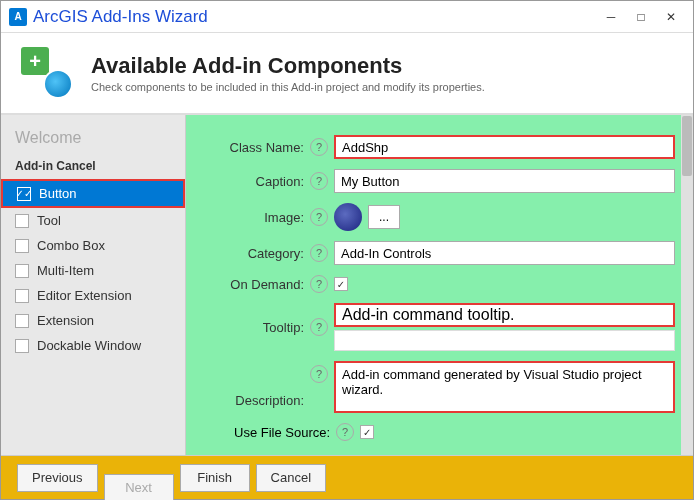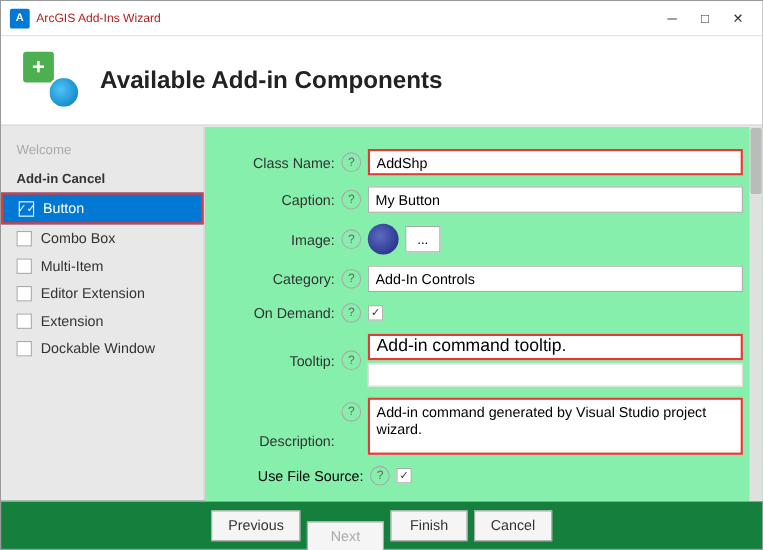--- a/index.html
+++ b/index.html
@@ -39,22 +39,22 @@
       background: #0078d4;
       border-radius: 2px;
       display: flex;
       align-items: center;
       justify-content: center;
       color: white;
       font-size: 10px;
       font-weight: bold;
     }
     .titlebar-title {
-      font-size: 11px;
-      color: #b91c1c;
+      font-size: 17px;
+      color: #1d4ed8;
     }
     .titlebar-controls {
       display: flex;
       gap: 2px;
     }
     .titlebar-btn {
       width: 28px;
       height: 24px;
       border: none;
       background: transparent;
@@ -124,21 +124,21 @@
 
     .sidebar {
       width: 185px;
       background: #e8e8e8;
       padding: 10px 0;
       border-right: 1px solid #ccc;
     }
     .sidebar-welcome {
       padding: 4px 14px 8px;
       color: #aaa;
-      font-size: 12px;
+      font-size: 16px;
     }
     .sidebar-section-title {
       padding: 4px 14px 6px;
       font-size: 12px;
       font-weight: 600;
       color: #333;
     }
     .sidebar-item {
       display: flex;
       align-items: center;
@@ -295,25 +295,25 @@
     .scrollbar-thumb {
       width: 10px;
       height: 60px;
       background: #bbb;
       margin: 1px;
       border-radius: 2px;
     }
 
     .footer {
       height: 44px;
-      background: #15803d;
+      background: #eab308;
       border-top: 1px solid #ccc;
       display: flex;
       align-items: center;
-      justify-content: center;
+      justify-content: flex-start;
       padding: 0 16px;
       gap: 6px;
     }
     .footer-btn {
       height: 28px;
       min-width: 70px;
       border: 1px solid #aaa;
       background: #f5f5f5;
       cursor: pointer;
       font-size: 13px;
@@ -346,34 +346,39 @@
     </div>
   </div>
 
   <div class="header">
     <div class="header-icon">
       <div class="header-icon-plus">+</div>
       <div class="header-icon-globe"></div>
     </div>
     <div class="header-text">
       <h1>Available Add-in Components</h1>
+      <p>Check components to be included in this Add-in project and modify its properties.</p>
     </div>
   </div>
 
   <div class="content">
 
     <div class="sidebar">
       <div class="sidebar-welcome">Welcome</div>
       <div class="sidebar-section-title">Add-in Cancel</div>
 
       <div class="sidebar-item active" style="border: 2px solid #e53935;">
         <div class="checkbox">✓</div>
         <span>Button</span>
       </div>
 
+      <div class="sidebar-item">
+        <div class="checkbox"></div>
+        <span>Tool</span>
+      </div>
 
       <div class="sidebar-item">
         <div class="checkbox"></div>
         <span>Combo Box</span>
       </div>
 
       <div class="sidebar-item">
         <div class="checkbox"></div>
         <span>Multi-Item</span>
       </div>

